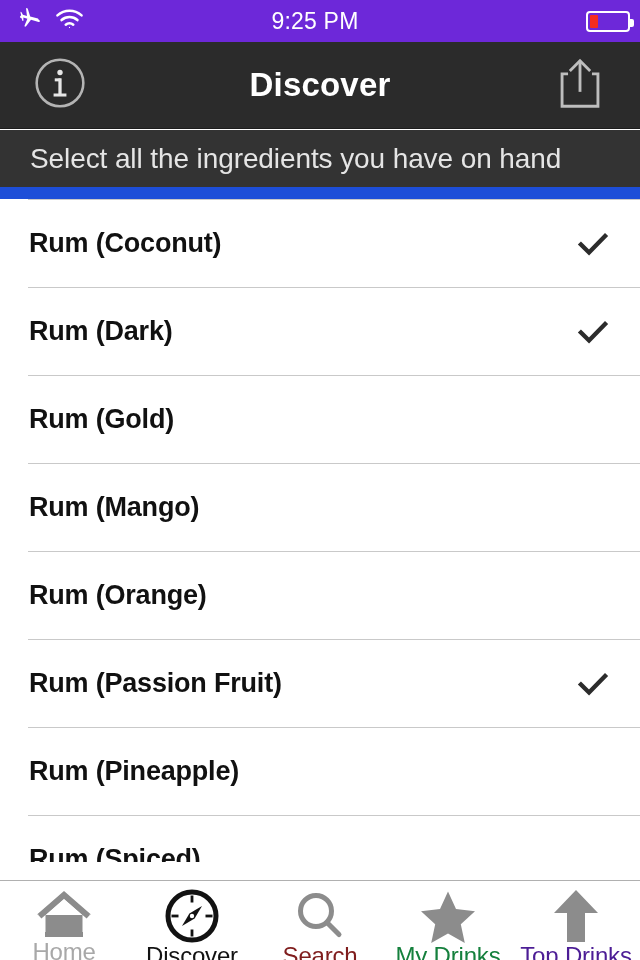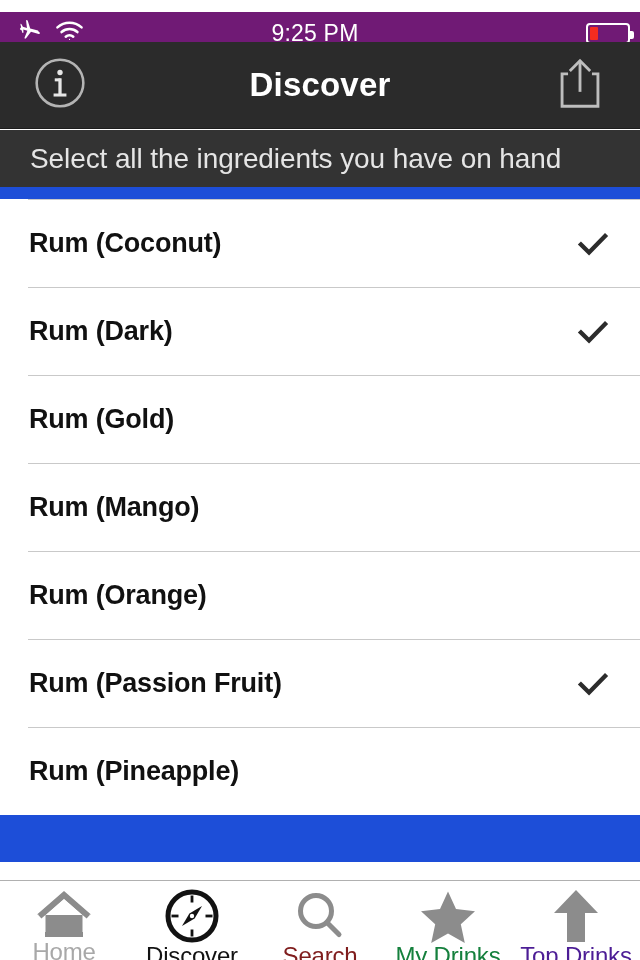--- a/index.html
+++ b/index.html
@@ -11,23 +11,23 @@
   }
   #app {
     position:relative;
     width:640px; height:960px;
     background:#ffffff;
     overflow:hidden;
   }
 
   
   .status-bar {
-    position:absolute; top:12px; left:0;
+    position:absolute; top:0; left:0;
     width:640px; height:42px;
-    background:#701a75;
+    background:#6d28d9;
     display:flex; align-items:center;
     color:#ffffff;
   }
   .status-left {
     display:flex; align-items:center;
     gap:14px; padding-left:14px;
     width:200px;
   }
   .status-center {
     flex:1; text-align:center;
@@ -242,20 +242,23 @@
         </div>
         <div class="row">
           <span class="row-label">Rum (Passion Fruit)</span>
           <span class="row-check"><svg width="34" height="34" viewBox="0 0 24 24" fill="none" stroke="#2c2c2c" stroke-width="3.1" stroke-linecap="square" stroke-linejoin="miter">
               <path d="M3.5 12.4 9.2 18 20.5 6.4"></path>
             </svg></span>
         </div>
         <div class="row">
           <span class="row-label">Rum (Pineapple)</span>
         </div>
+        <div class="row">
+          <span class="row-label">Rum (Spiced)</span>
+        </div>
       </div>
   </div>
 
   <div class="tab-bar" id="tab-bar">
       <div class="tab">
         <span class="tab-icon">
           <svg width="58" height="52" viewBox="0 0 58 52" fill="#8c8c8c">
             <path d="M29 3 2 26.5h8V49h13V34h12v15h13V26.5h8L29 3zm0 7.5 18.5 16.2V44H40V29H18v15h-7.5V26.7L29 10.5z"></path>
             <path d="M29 4 3 26.8l3.4 3.6L29 10.8l22.6 19.6 3.4-3.6L29 4z"></path>
             <rect x="11" y="27" width="36" height="22"></rect>

